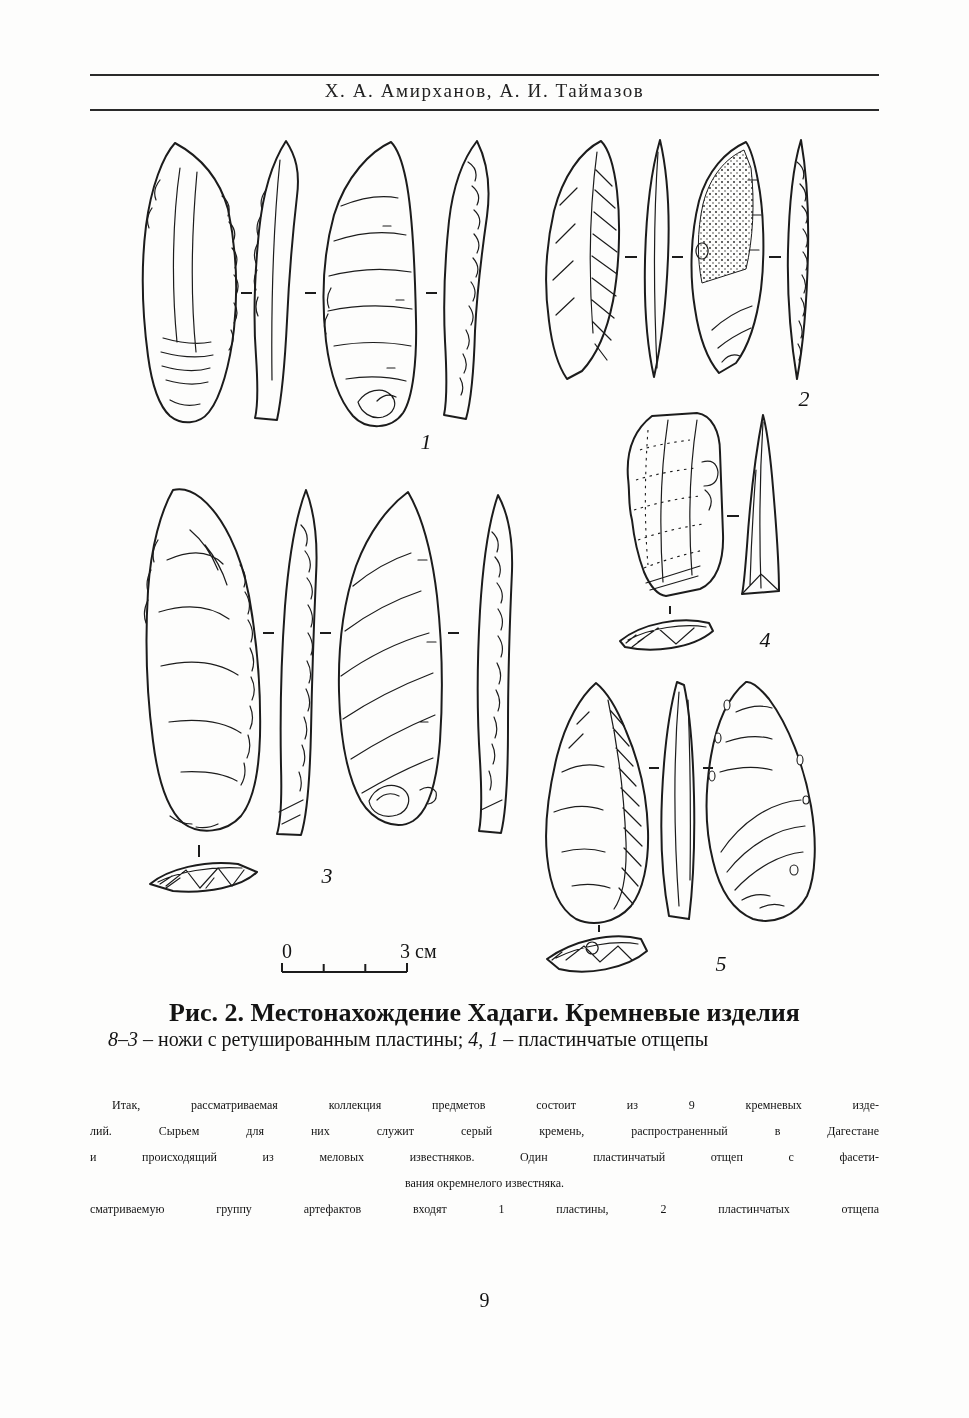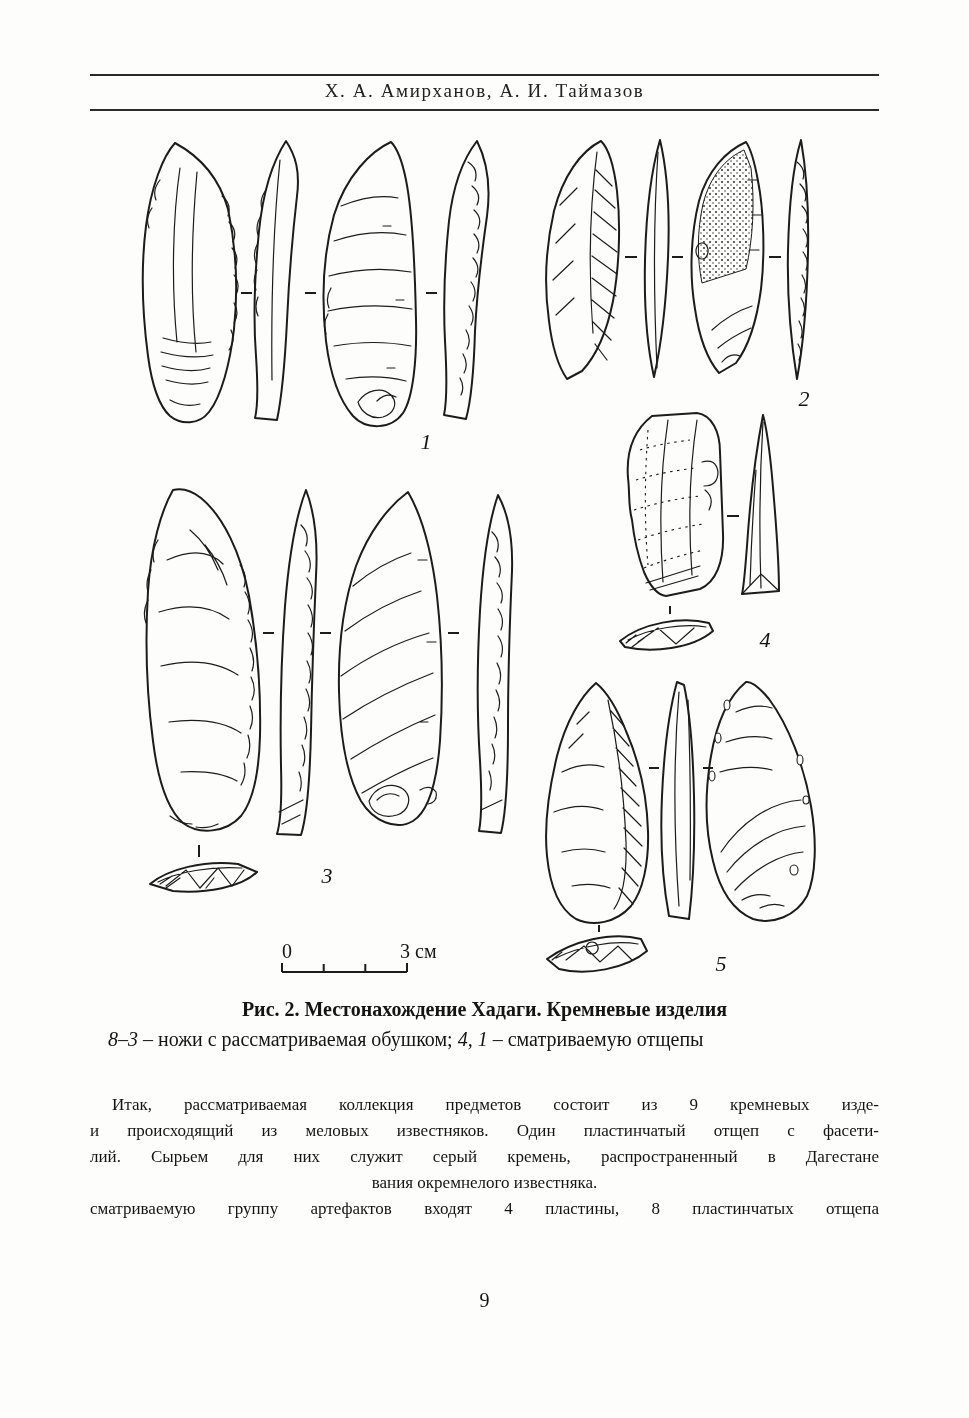--- a/index.html
+++ b/index.html
@@ -11,24 +11,24 @@
   .hdr{position:absolute;top:80px;left:90px;width:789px;text-align:center;
        font-size:19px;letter-spacing:1.6px;color:#222;}
   svg.fig{position:absolute;top:0;left:0;}
   .o{fill:#fdfdfc;stroke:#1c1c1c;stroke-width:2;stroke-linejoin:round;}
   .d{fill:none;stroke:#1c1c1c;stroke-width:1.2;stroke-linecap:round;}
   .dd{fill:none;stroke:#1c1c1c;stroke-width:1.1;stroke-dasharray:2.5 4.5;}
   .mk{fill:none;stroke:#1c1c1c;stroke-width:2;}
   .fig-label{font-family:"Liberation Serif",serif;font-style:italic;font-size:22px;fill:#141414;}
   .scale-num{font-family:"Liberation Serif",serif;font-size:20px;fill:#141414;}
   .caption{position:absolute;top:998px;left:90px;width:789px;text-align:center;
-           font-size:20px;font-weight:bold;}
+           font-size:26px;font-weight:bold;}
   .legend{position:absolute;top:1028px;left:108px;width:771px;font-size:20px;}
   .it{font-style:italic;}
-  .bodytext{position:absolute;top:1092px;left:90px;width:789px;font-size:17px;line-height:26px;}
+  .bodytext{position:absolute;top:1092px;left:90px;width:789px;font-size:12px;line-height:26px;}
   .jl{text-align:justify;text-align-last:justify;}
   .lastl{text-align:center;}
   .indent{text-indent:22px;}
   .pagenum{position:absolute;top:1289px;left:0;width:100%;text-align:center;font-size:20px;}
 </style>
 </head>
 <body>
 
 <div class="page">
 
@@ -155,25 +155,25 @@
 
     <g>
       <path class="mk" d="M282,972 H407 M282,972 V963 M323.7,972 V964 M365.3,972 V964 M407,972 V963"></path>
       <text class="scale-num" x="287" y="958" text-anchor="middle">0</text>
       <text class="scale-num" x="400" y="958" text-anchor="start">3 см</text>
     </g>
   </svg>
 
   <div class="caption">Рис. 2. Местонахождение Хадаги. Кремневые изделия</div>
 
-  <div class="legend"><span class="it">8–3</span><span> – ножи с рассматриваемая обушком; </span><span class="it">4, 1</span><span> – сматриваемую отщепы</span></div>
+  <div class="legend"><span class="it">8–3</span><span> – ножи с ретушированным пластины; </span><span class="it">4, 1</span><span> – пластинчатые отщепы</span></div>
 
   <div class="bodytext">
     <div class="jl indent">Итак, рассматриваемая коллекция предметов состоит из 9 кремневых изде-</div>
+    <div class="jl">лий. Сырьем для них служит серый кремень, распространенный в Дагестане</div>
     <div class="jl">и происходящий из меловых известняков. Один пластинчатый отщеп с фасети-</div>
-    <div class="jl">лий. Сырьем для них служит серый кремень, распространенный в Дагестане</div>
     <div class="lastl">вания окремнелого известняка.</div>
-    <div class="jl">сматриваемую группу артефактов входят 4 пластины, 8 пластинчатых отщепа</div>
+    <div class="jl">сматриваемую группу артефактов входят 1 пластины, 2 пластинчатых отщепа</div>
   </div>
 
   <div class="pagenum">9</div>
 
 </div>
 
 </body></html>

